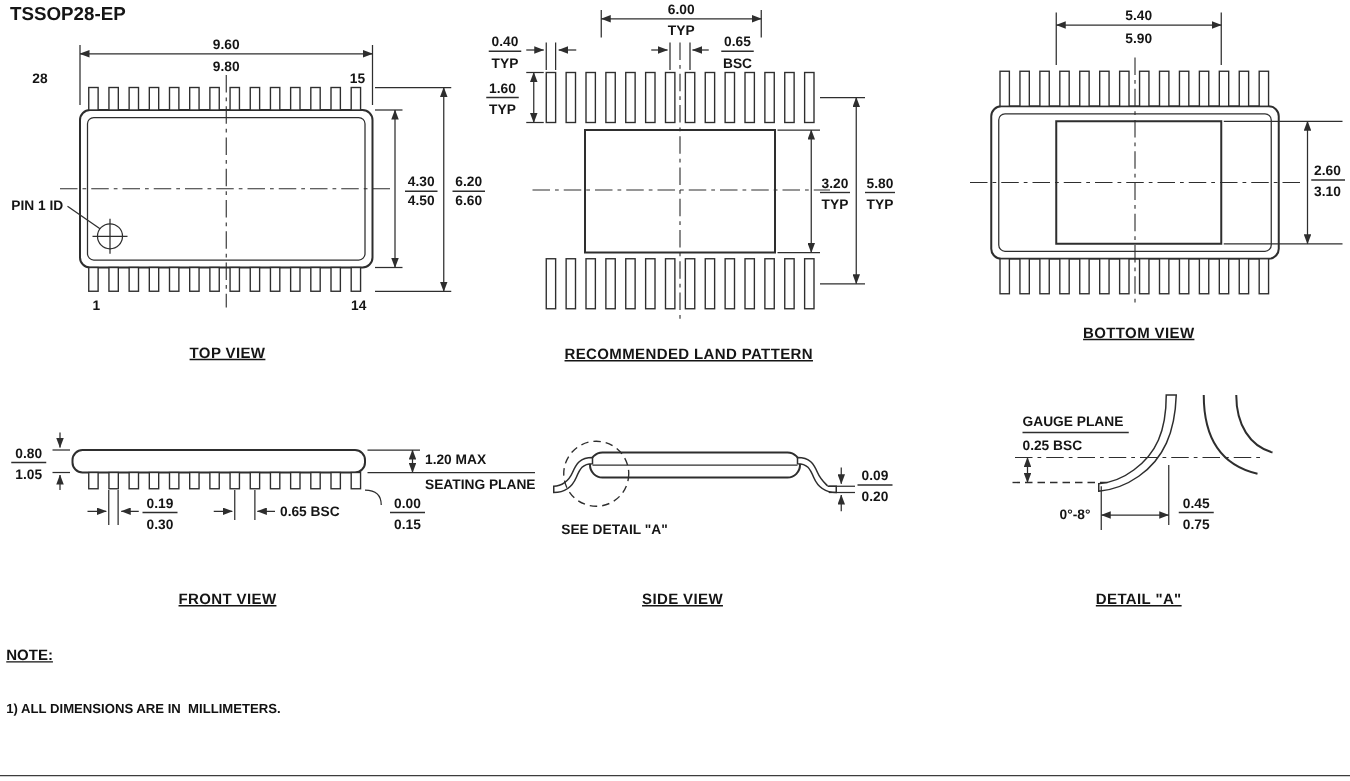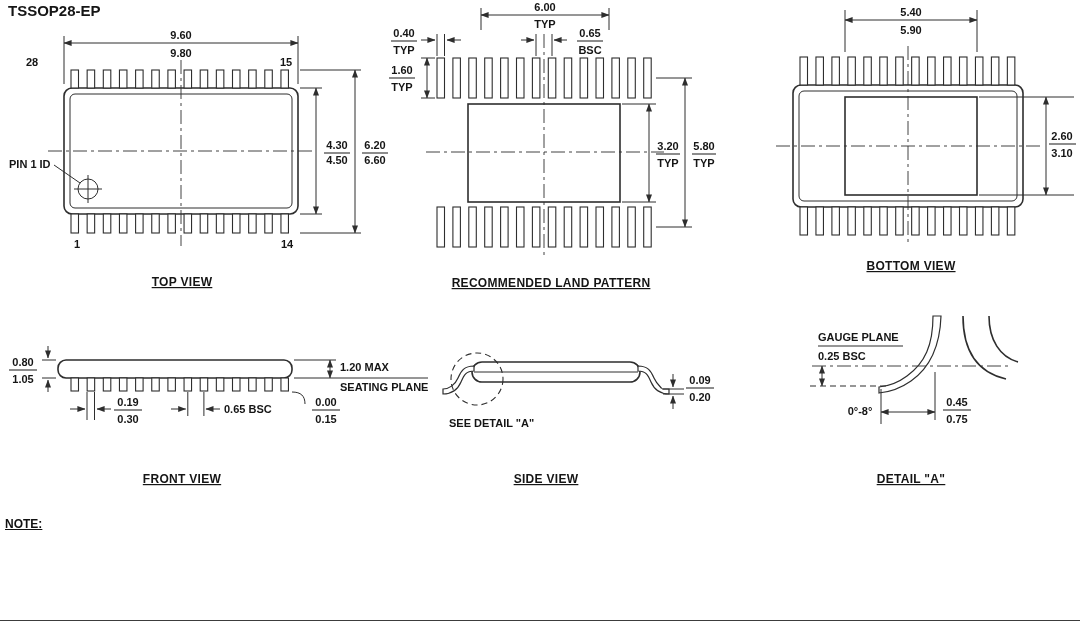--- a/index.html
+++ b/index.html
@@ -349,20 +349,21 @@
     <text x="957" y="406">0.45</text>
     <line class="frac" x1="943" y1="410" x2="971" y2="410"></line>
     <text x="957" y="423">0.75</text>
 
     <text class="vlabel" x="911" y="483">DETAIL "A"</text>
   </g>
 </svg>
 
   <div class="notes">
     <div class="heading">NOTE:</div>
+    <div>1) ALL DIMENSIONS ARE IN  MILLIMETERS.</div>
     
     
     
     
     
     
     
   </div>
 
   <div class="bottom-rule"></div>

